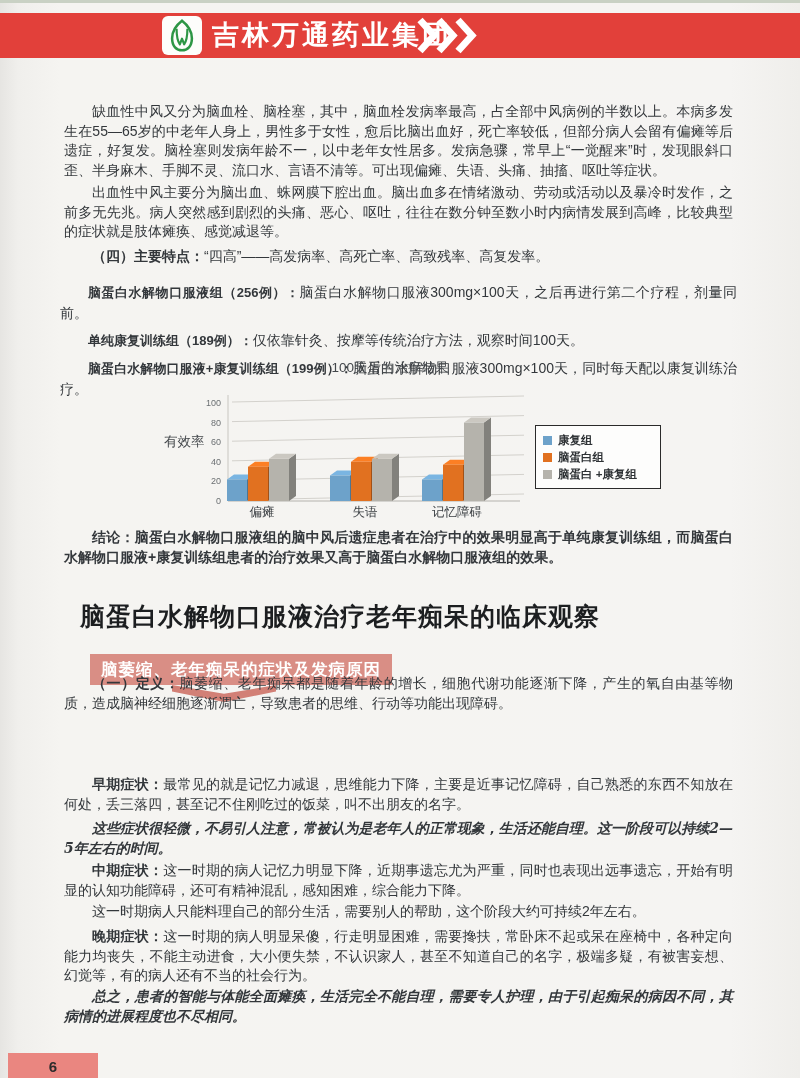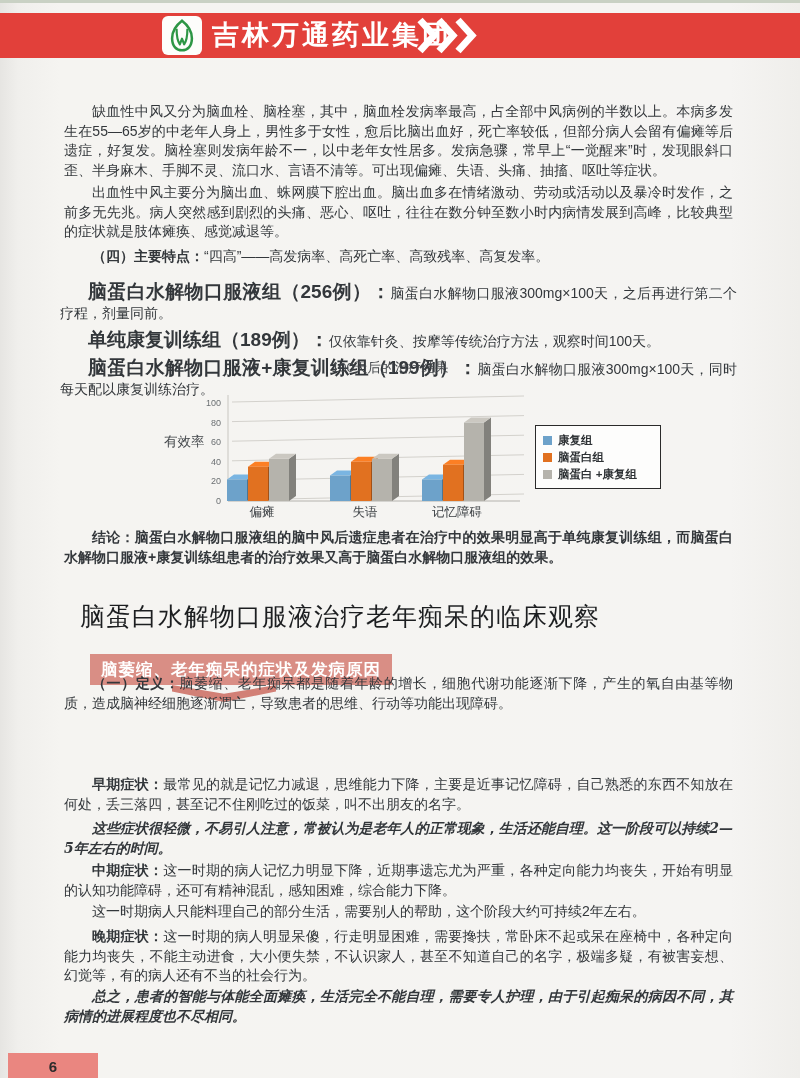--- a/index.html
+++ b/index.html
@@ -13,25 +13,25 @@
   .red-banner{position:absolute;left:0;top:10px;width:800px;height:45px;}
   .logo-badge{position:absolute;left:162px;top:3px;width:40px;height:39px;background:#fdfdfb;border-radius:6px;}
   .logo-badge svg{position:absolute;left:2px;top:1px;}
   .company-name{position:absolute;left:212px;top:0;height:45px;line-height:45px;
     color:#ffffff;font-size:27px;font-weight:bold;letter-spacing:3px;white-space:nowrap;}
   .chevrons{position:absolute;left:416px;top:4px;}
   
   .tb{position:absolute;left:60px;width:677px;font-size:14px;line-height:19.5px;text-align:justify;}
   .tb p{margin:4px;text-indent:2em;}
   .groups p{margin:0 0 7px 0;text-indent:2em;line-height:20px;font-size:14px;}
-  .groups b{font-size:19px;}
+  .groups b{font-size:13px;}
   .note{font-family:"DejaVu Serif",serif;font-style:italic;font-weight:bold;font-size:14px;line-height:20px;}
   .conclusion{font-weight:bold;}
   .main-title{position:absolute;left:60px;top:597px;width:560px;text-align:center;
-    font-size:25px;font-weight:normal;letter-spacing:1px;color:#1c1e20;}
+    font-size:25px;font-weight:bold;letter-spacing:1px;color:#1c1e20;}
   
   .pink-banner{position:absolute;left:90px;top:651px;width:302px;height:31px;
     color:#fff;font-size:16.5px;font-weight:bold;text-align:center;line-height:31px;letter-spacing:1px;}
   .pink-arrow{position:absolute;left:172px;top:682px;width:104px;height:17px;
     clip-path:polygon(0 0,50% 52%,100% 0,100% 38%,50% 100%,0 38%);}
   
   .chart-wrap{position:absolute;left:140px;top:352px;width:520px;height:165px;}
   .legend{position:absolute;left:535px;top:422px;width:110px;background:#fdfdfc;
     border:1.5px solid #2a2a2a;padding:5px 7px 4px 7px;}
   .legend-row{display:flex;align-items:center;margin:2px 0;font-weight:bold;}
@@ -154,21 +154,21 @@
   <div class="tb" style="top:667px">
     <p><b>（一）定义：</b><span>脑萎缩、老年痴呆都是随着年龄的增长，细胞代谢功能逐渐下降，产生的氧自由基等物质，造成脑神经细胞逐渐凋亡，导致患者的思维、行动等功能出现障碍。</span></p>
   </div>
   <div class="tb" style="top:768px">
     <p><b>早期症状：</b><span>最常见的就是记忆力减退，思维能力下降，主要是近事记忆障碍，自己熟悉的东西不知放在何处，丢三落四，甚至记不住刚吃过的饭菜，叫不出朋友的名字。</span></p>
   </div>
   <div class="tb note" style="top:811px">
     <p>这些症状很轻微，不易引人注意，常被认为是老年人的正常现象，生活还能自理。这一阶段可以持续2—5年左右的时间。</p>
   </div>
   <div class="tb" style="top:854px">
-    <p><b>中期症状：</b><span>这一时期的病人记忆力明显下降，近期事遗忘尤为严重，各种定向能力均丧失，开始有明显的认知功能障碍，还可有精神混乱，感知困难，综合能力下降。</span></p>
+    <p><b>中期症状：</b><span>这一时期的病人记忆力明显下降，近期事遗忘尤为严重，同时也表现出远事遗忘，开始有明显的认知功能障碍，还可有精神混乱，感知困难，综合能力下降。</span></p>
   </div>
   <div class="tb" style="top:895px">
     <p>这一时期病人只能料理自己的部分生活，需要别人的帮助，这个阶段大约可持续2年左右。</p>
   </div>
   <div class="tb" style="top:920px">
     <p><b>晚期症状：</b><span>这一时期的病人明显呆傻，行走明显困难，需要搀扶，常卧床不起或呆在座椅中，各种定向能力均丧失，不能主动进食，大小便失禁，不认识家人，甚至不知道自己的名字，极端多疑，有被害妄想、幻觉等，有的病人还有不当的社会行为。</span></p>
   </div>
   <div class="tb note" style="top:979px">
     <p>总之，患者的智能与体能全面瘫痪，生活完全不能自理，需要专人护理，由于引起痴呆的病因不同，其病情的进展程度也不尽相同。</p>
   </div>

